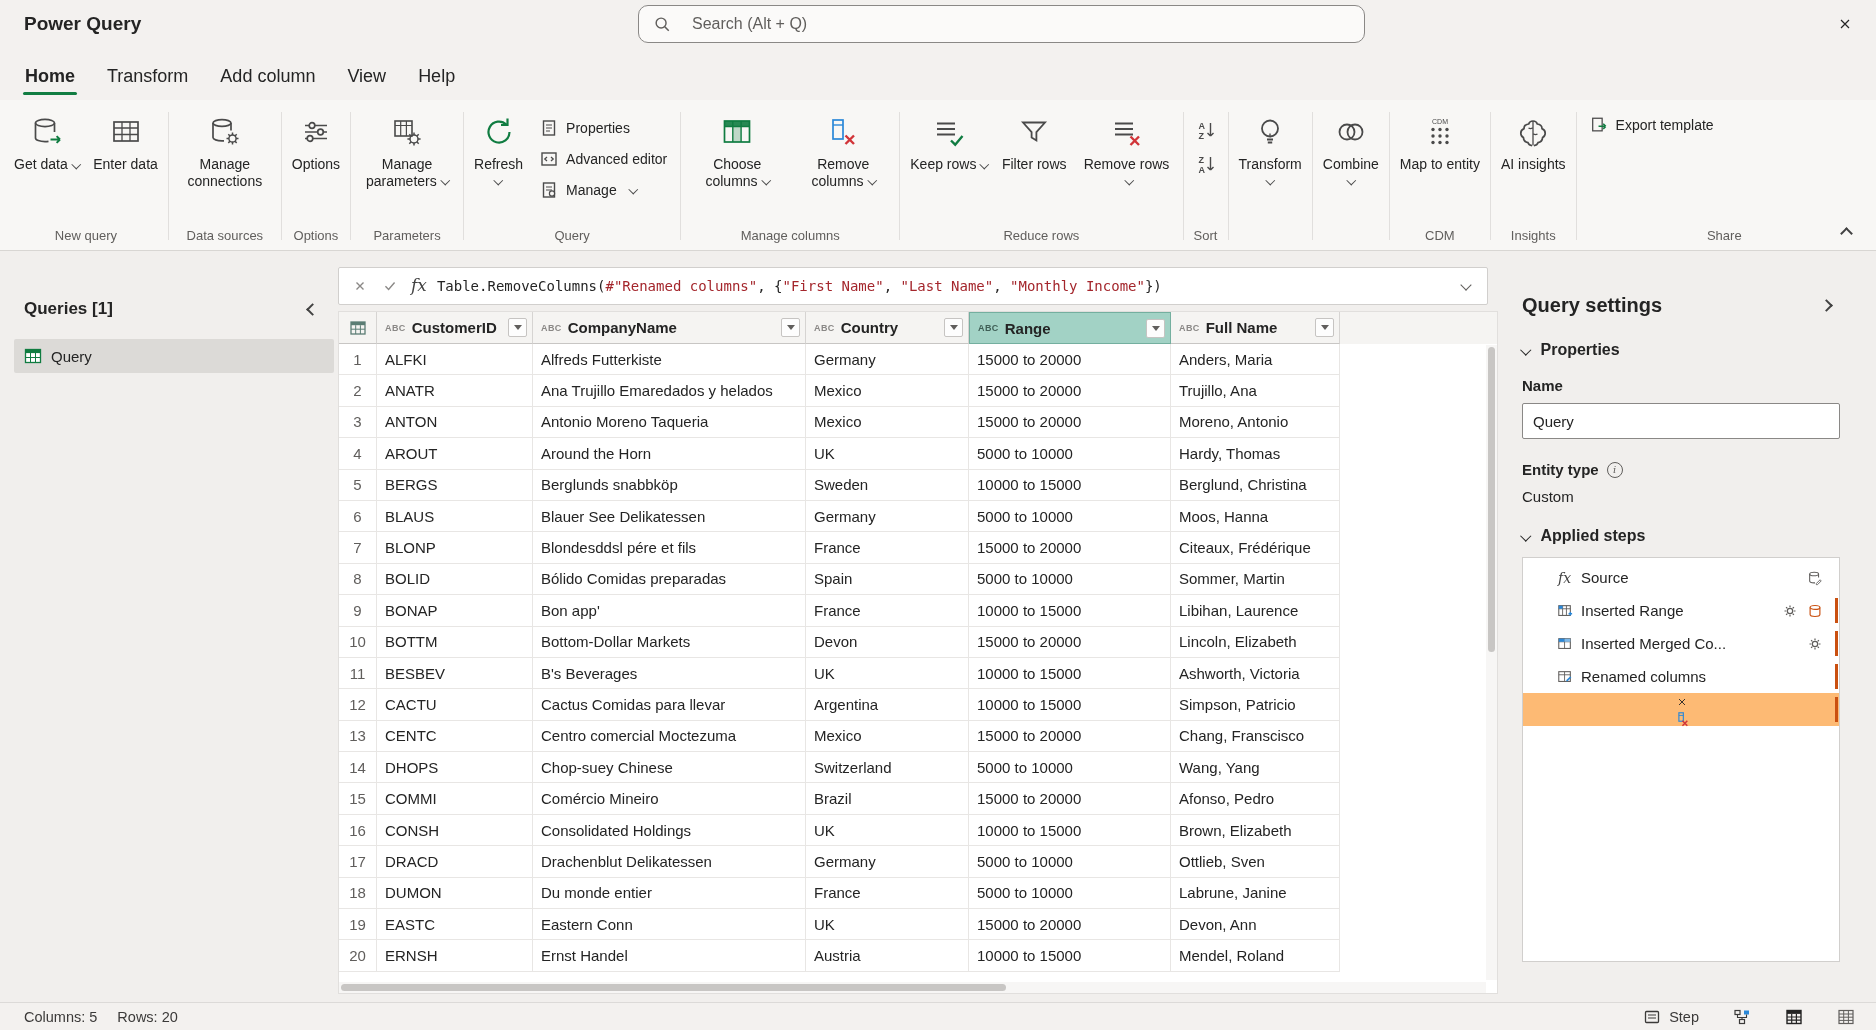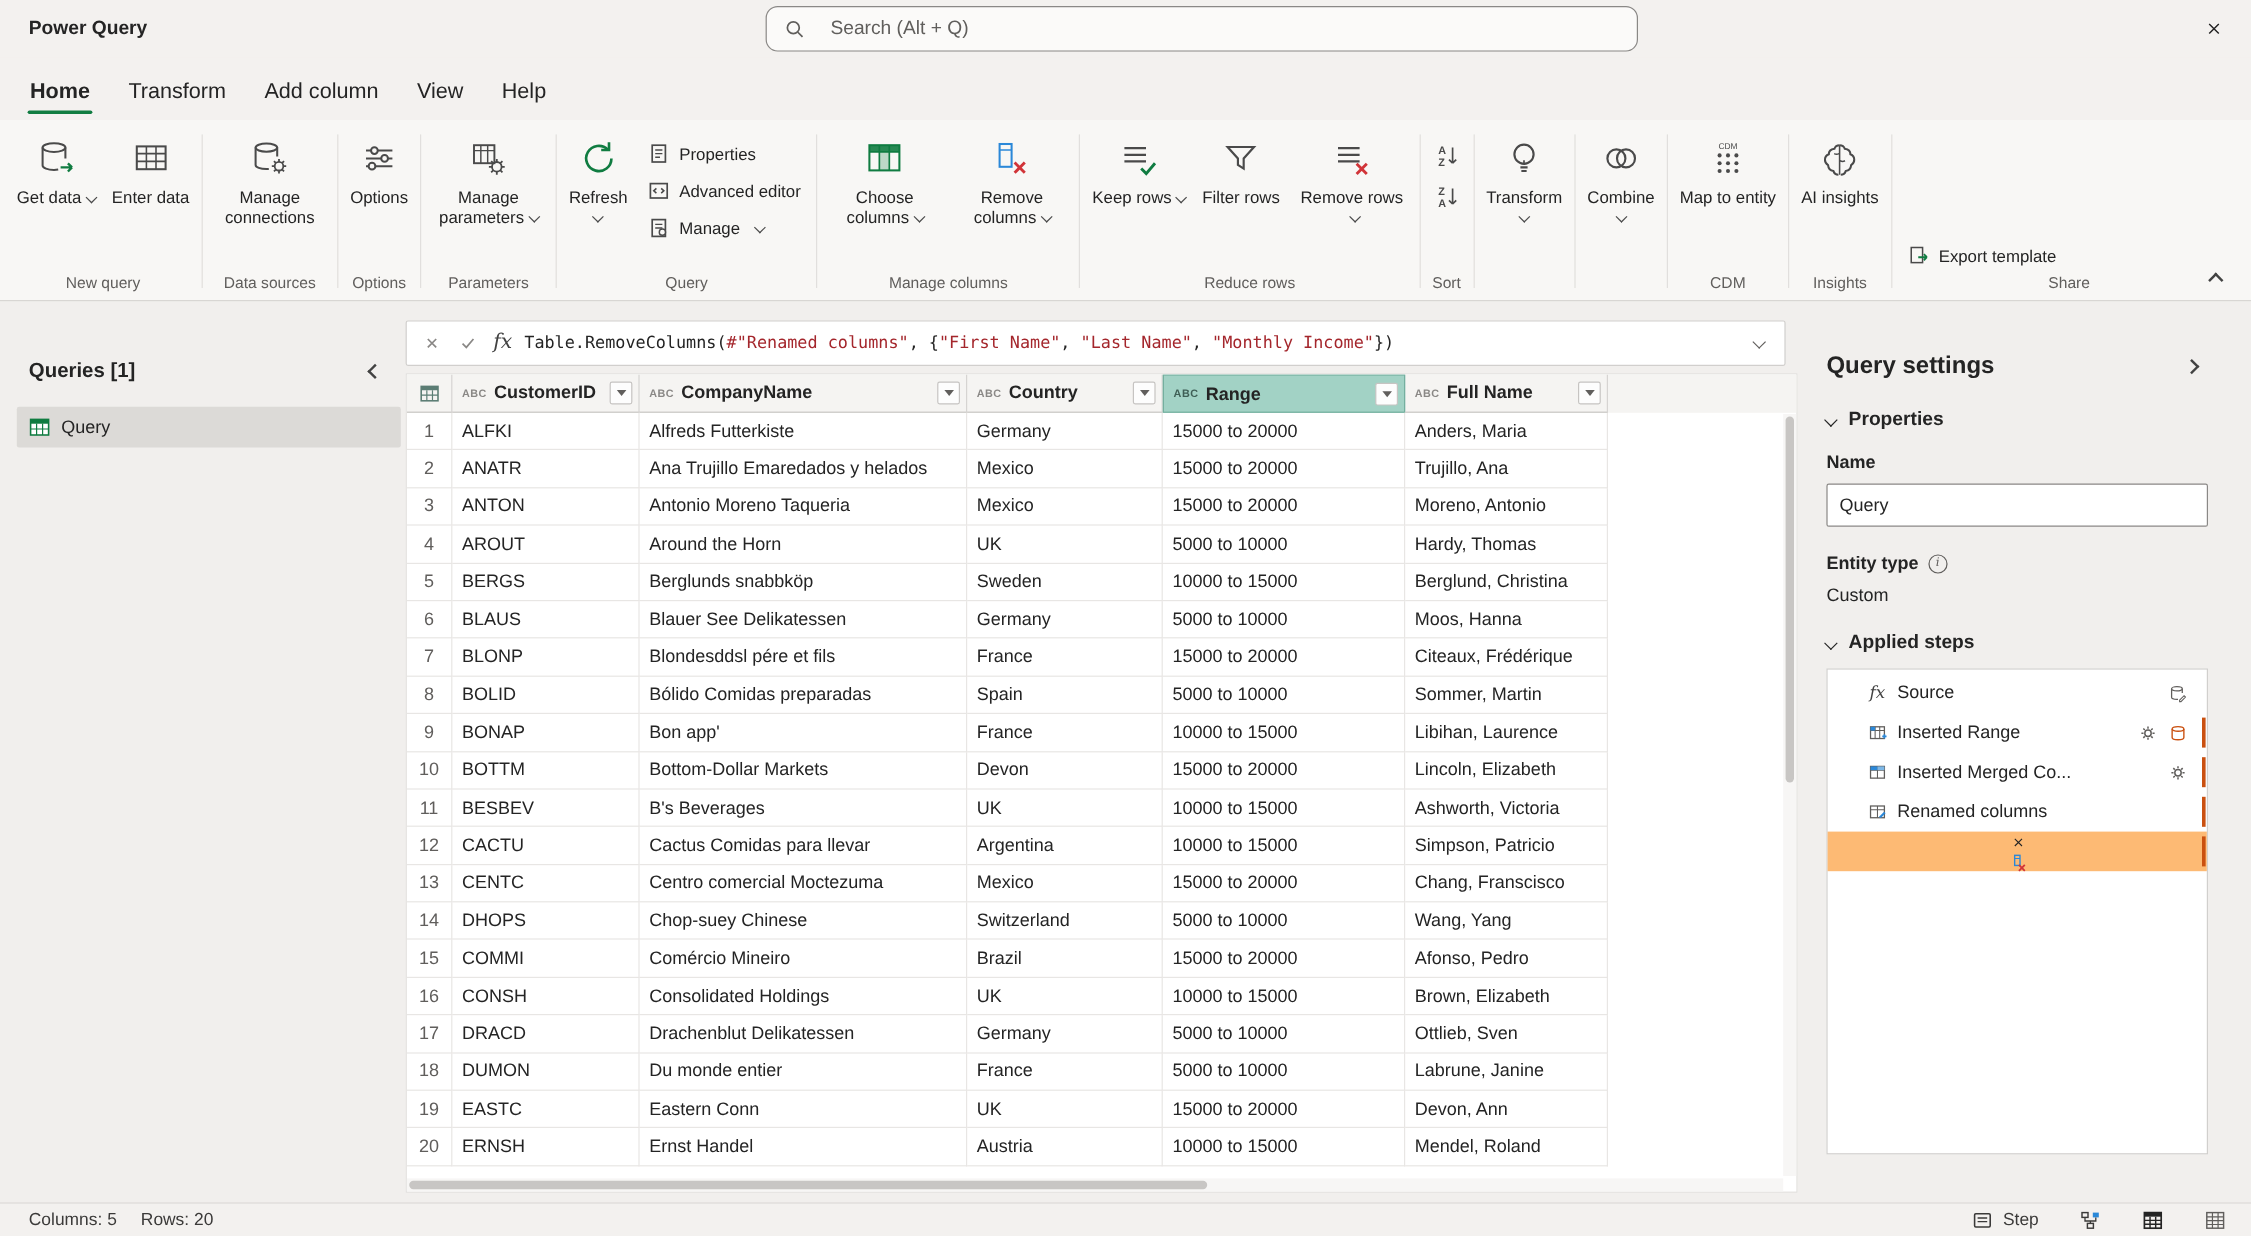--- a/index.html
+++ b/index.html
@@ -3,21 +3,21 @@
 <meta charset="utf-8">
 <style>
   *{margin:0;padding:0;box-sizing:border-box;}
   html,body{width:1876px;height:1030px;}
   body{font-family:"Liberation Sans","DejaVu Sans",sans-serif;font-size:15px;color:#242424;background:#f1efed;overflow:hidden;}
   button{font:inherit;color:inherit;background:none;border:none;cursor:pointer;}
   .app{width:1876px;height:1030px;display:flex;flex-direction:column;}
 
   
   .titlebar{height:48px;background:#f3f1ef;display:flex;align-items:center;padding:0 14px 0 24px;position:relative;flex:0 0 auto;}
-  .app-title{font-size:16px;font-weight:700;}
+  .app-title{font-size:19px;font-weight:700;}
   .searchbox{position:absolute;left:638px;top:5px;width:727px;height:38px;background:#fbfaf9;border:1px solid #8a8886;border-radius:10px;display:flex;align-items:center;gap:21px;padding:0 14px;}
   .searchbox .sicon20{width:18px;height:18px;flex:0 0 auto;}
   .searchbox input{border:none;outline:none;background:transparent;font-size:16px;color:#3b3a39;width:100%;}
   .searchbox input::placeholder{color:#605e5c;opacity:1;}
   .close-btn{margin-left:auto;width:34px;height:34px;display:flex;align-items:center;justify-content:center;}
   .close-btn .sicon20{width:16px;height:16px;}
   .sicon20 svg,.ricon svg,.ricon16 svg,.ricon14 svg,.sorticon svg{width:100%;height:100%;display:block;}
 
   
   .menubar{height:52px;background:#f3f1ef;display:flex;align-items:flex-end;padding:0 10px;gap:2px;flex:0 0 auto;}
@@ -449,21 +449,21 @@
               </svg>
             </span>
           <span class="rtext"><span>AI insights</span></span>
         </button>
       </div>
       <div class="rcap">Insights</div>
     </div>
     <div class="rsep"></div>
 
     <div class="rgroup share">
-      <div class="rrow" style="align-items:flex-end;">
+      <div class="rrow" style="align-items:flex-start;">
         <button class="rbtn sm" style="margin-top:4px;">
           <span class="ricon16">
               <svg viewBox="0 0 20 20">
                 <rect x="3" y="2.5" width="10.5" height="14" fill="none" stroke="#4a4a4a" stroke-width="1.4"></rect>
                 <path d="M9.5 11.5h8m0 0l-2.8-2.8m2.8 2.8l-2.8 2.8" fill="none" stroke="#107c41" stroke-width="1.7"></path>
               </svg>
             </span>
           <span>Export template</span>
         </button>
       </div>

